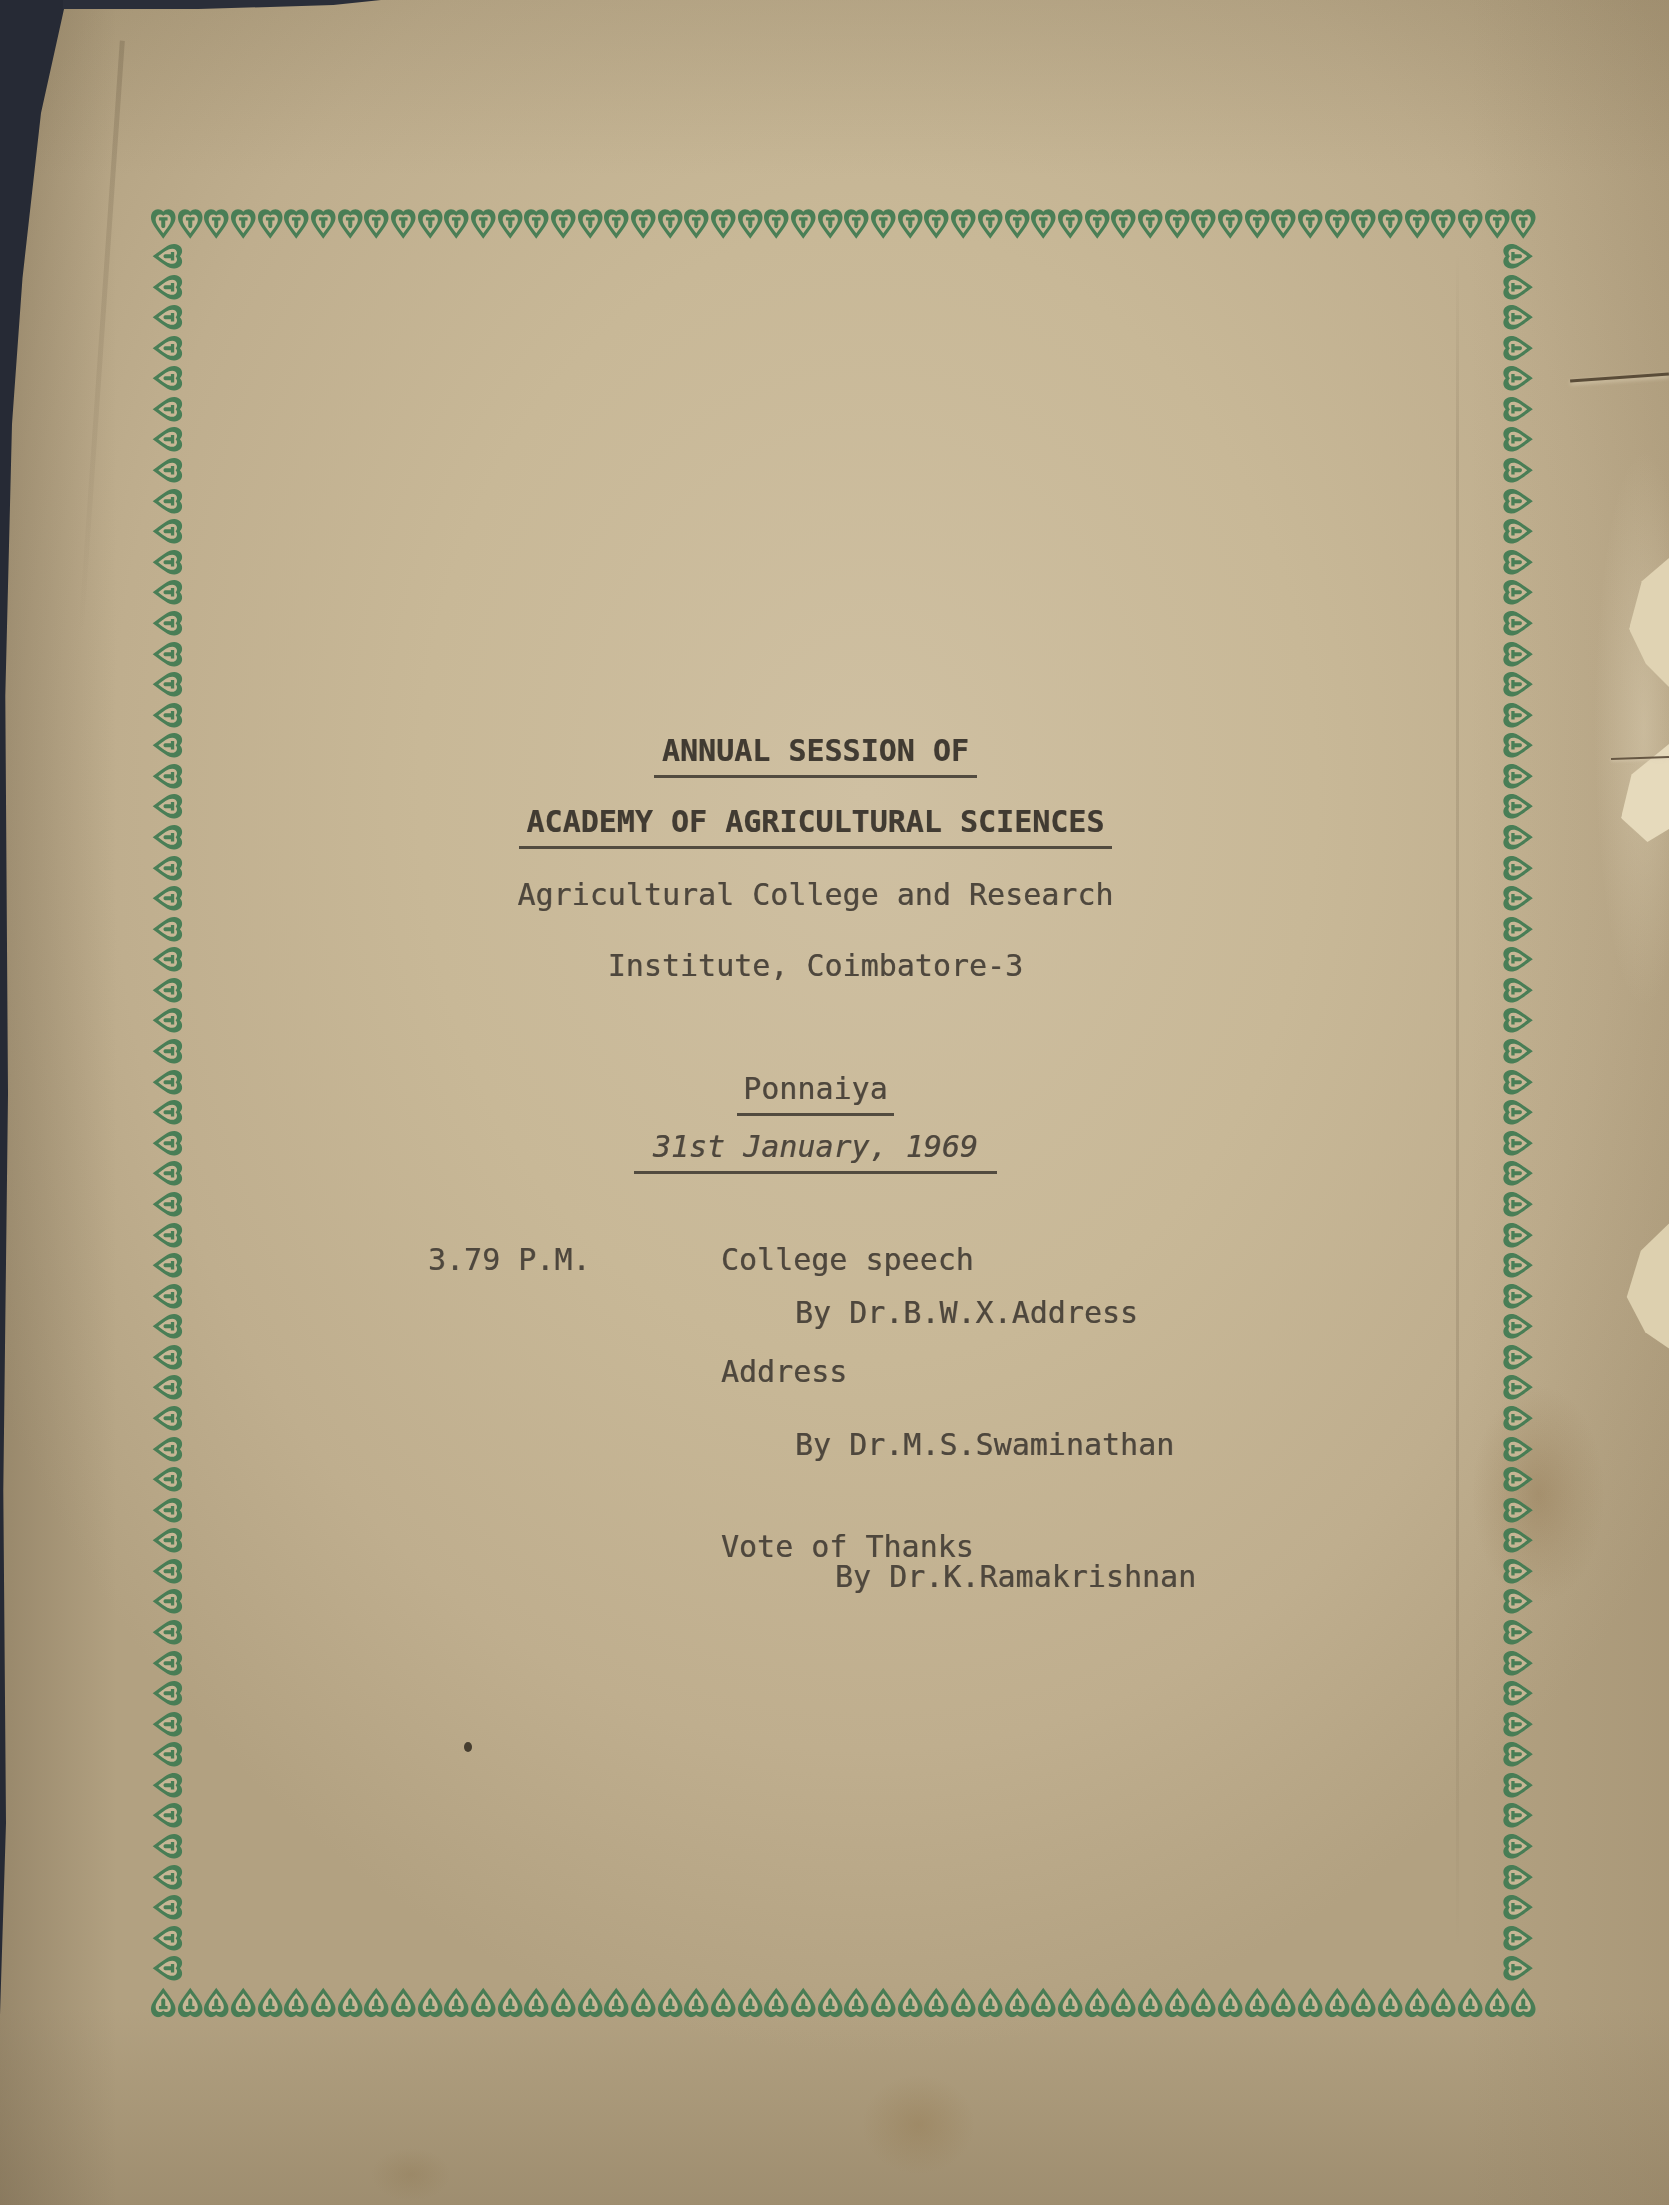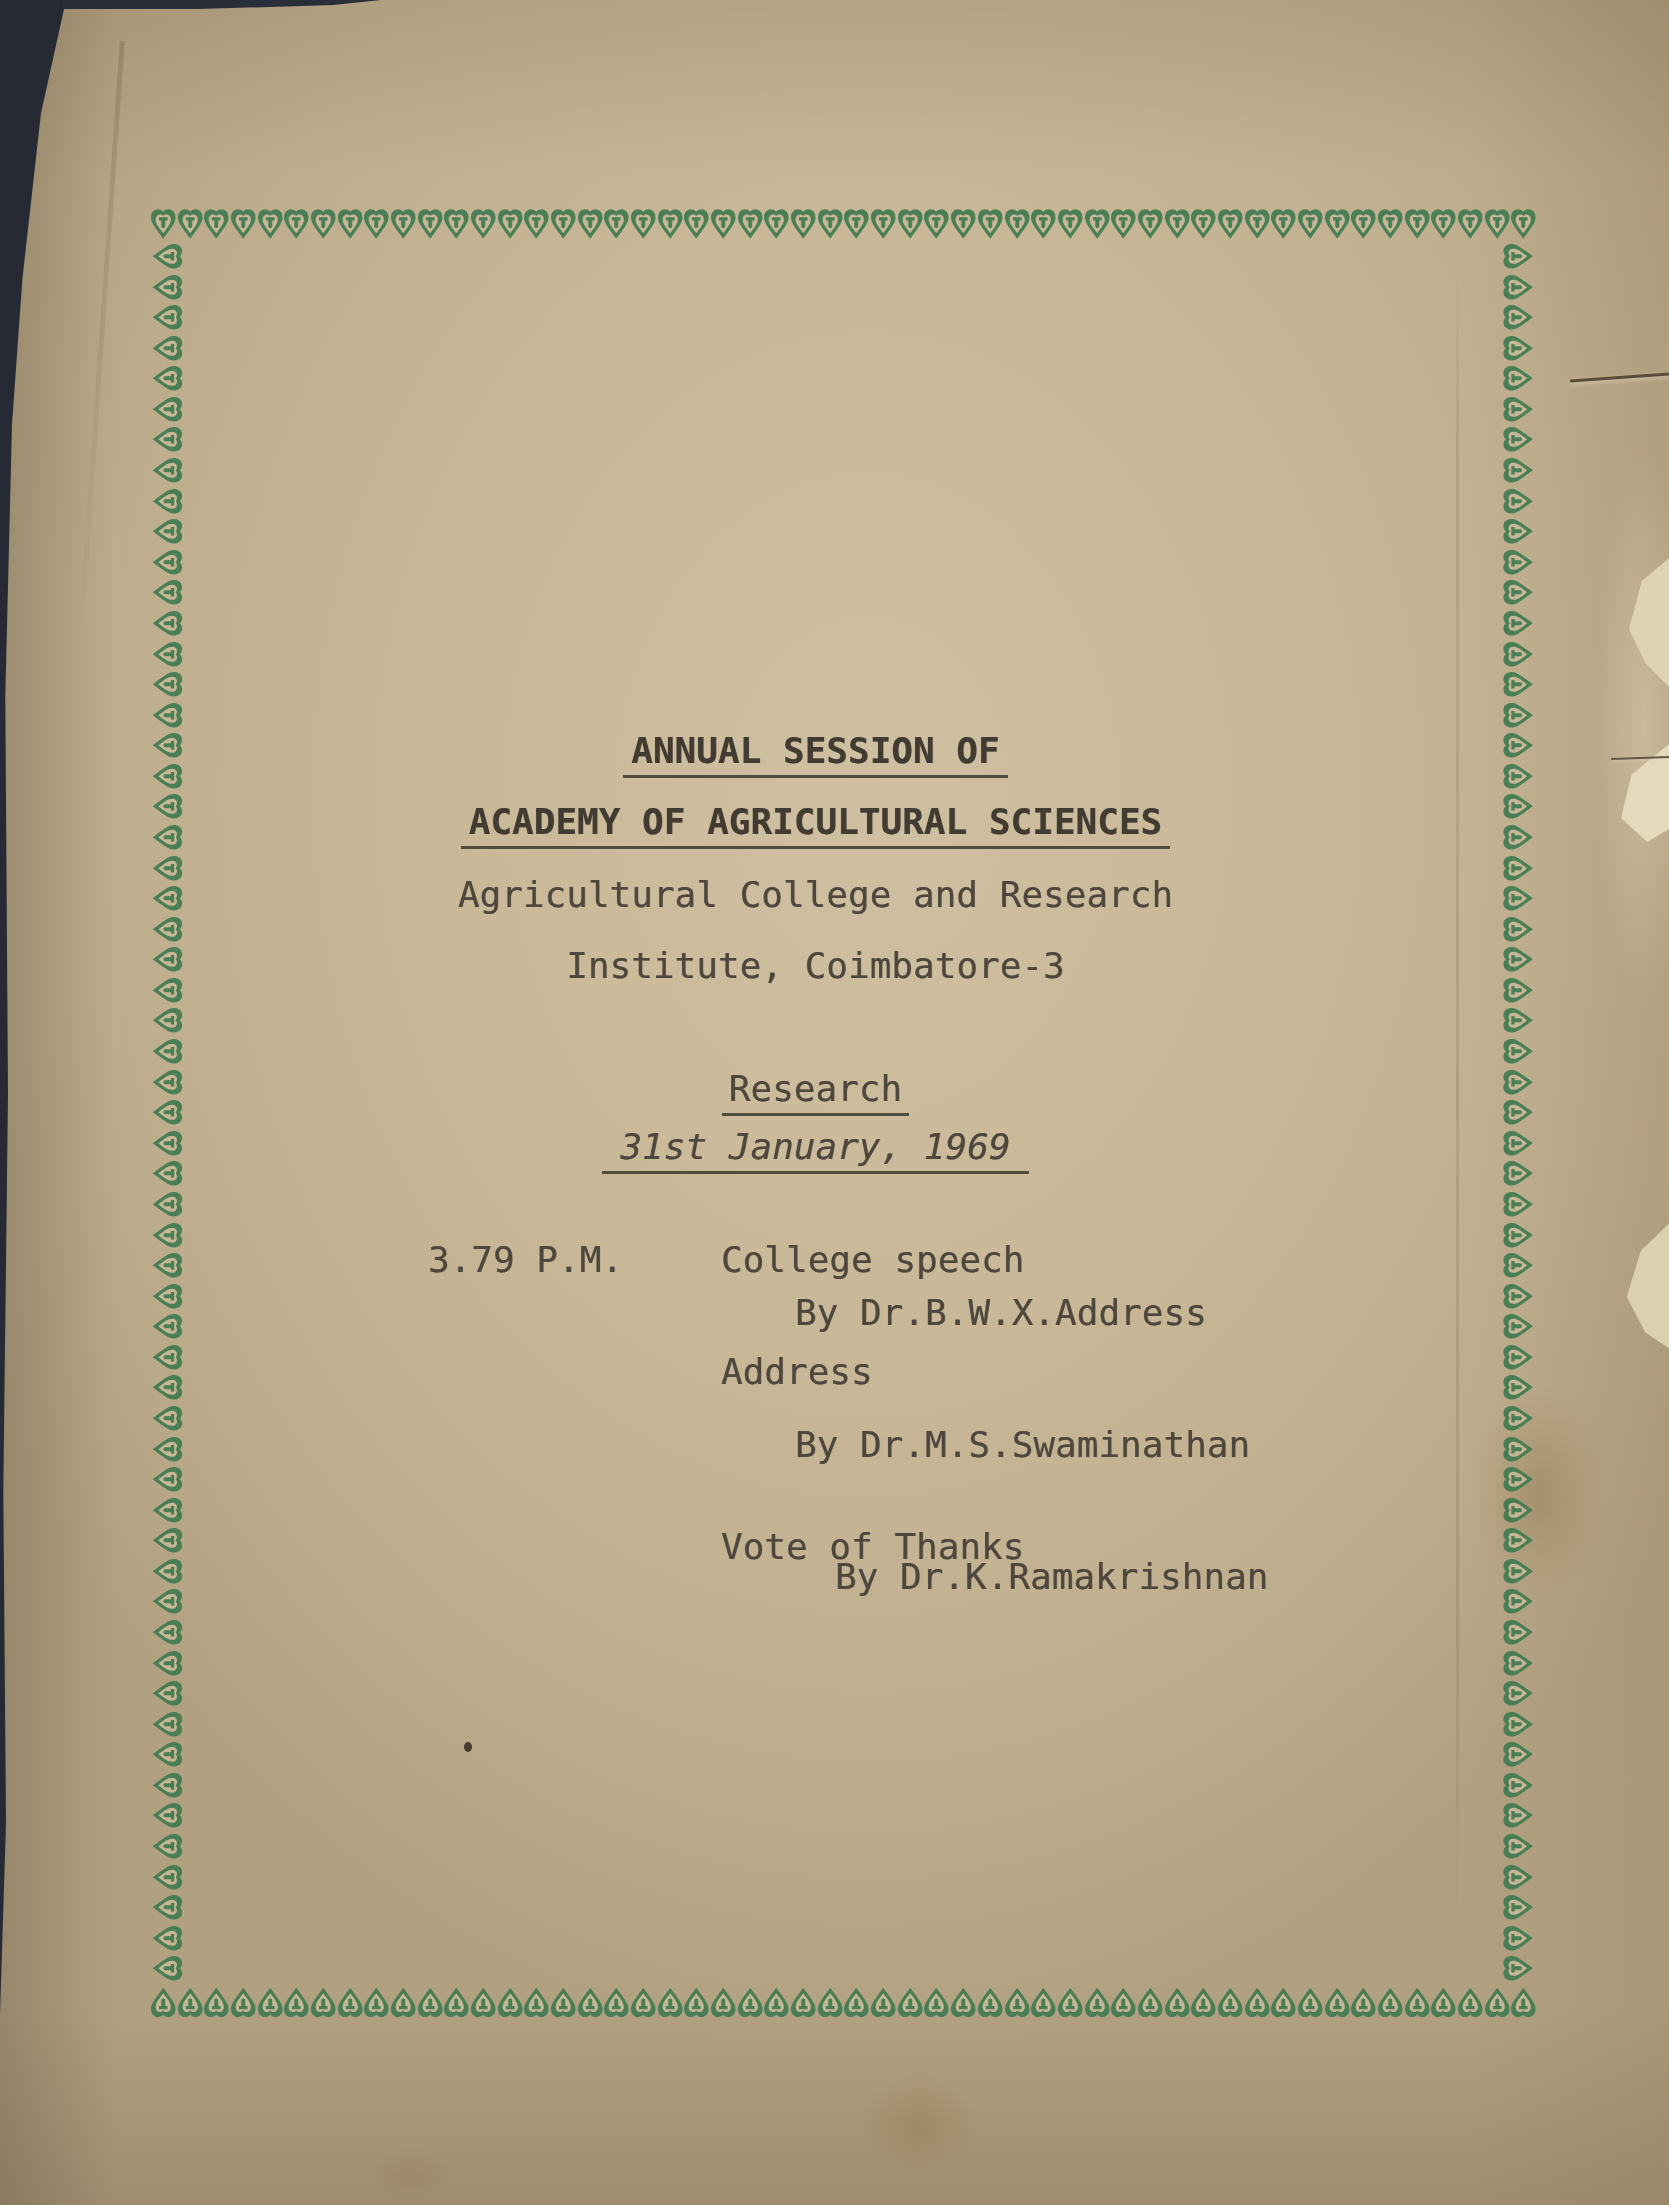--- a/index.html
+++ b/index.html
@@ -62,21 +62,21 @@
     background:radial-gradient(closest-side, rgba(130,104,62,.20), rgba(130,104,62,0));}
   
   .edge{position:absolute;display:flex;justify-content:space-between;align-items:center;opacity:.93;}
   #edge-top   {left:150px;top:208px;   width:1387px;height:33px;flex-direction:row;}
   #edge-bottom{left:150px;top:1986px;  width:1387px;height:33px;flex-direction:row;}
   #edge-left  {left:151px;top:241px;   width:33px;  height:1743px;flex-direction:column;}
   #edge-right {left:1502px;top:241px;  width:33px;  height:1743px;flex-direction:column;}
   .edge svg{flex:0 0 auto;display:block;}
   
   .line{
-    position:absolute;font-size:36px;line-height:38px;white-space:pre;
+    position:absolute;font-size:30px;line-height:38px;white-space:pre;
     color:#4e473d;
     text-shadow:0.4px 0.4px 0 rgba(78,71,61,.45), -0.3px 0 0 rgba(78,71,61,.3);
   }
   .center{left:133px;width:1365px;text-align:center;}
   .bold{font-weight:bold;color:#413b32;}
   .ul{display:inline-block;border-bottom:3.3px solid rgba(65,59,50,.88);padding:0 8px 5.3px;}
   .ul-med{padding:0 6.6px 5.3px;}
   .ul-wide{padding:0 18.6px 5.3px;font-style:italic;}
 </style>
 </head>
@@ -1197,21 +1197,21 @@
         </svg>
       </div>
   </div>
 
   <main>
     <div class="line center bold" style="top:732px"><span class="ul">ANNUAL SESSION OF</span></div>
     <div class="line center bold" style="top:803px"><span class="ul">ACADEMY OF AGRICULTURAL SCIENCES</span></div>
     <div class="line center" style="top:876px">Agricultural College and Research</div>
     <div class="line center" style="top:947px">Institute, Coimbatore-3</div>
 
-    <div class="line center" style="top:1070px"><span class="ul ul-med">Research</span></div>
+    <div class="line center" style="top:1070px"><span class="ul ul-med">Ponnaiya</span></div>
     <div class="line center" style="top:1128px"><span class="ul ul-wide">31st January, 1969</span></div>
 
     <div class="line" style="left:428px;top:1241px">3.79 P.M.</div>
     <div class="line" style="left:721px;top:1241px">College speech</div>
     <div class="line" style="left:795px;top:1294px">By Dr.B.W.X.Address</div>
 
     <div class="line" style="left:721px;top:1353px">Address</div>
     <div class="line" style="left:795px;top:1426px">By Dr.M.S.Swaminathan</div>
 
     <div class="line" style="left:721px;top:1528px">Vote of Thanks</div>

